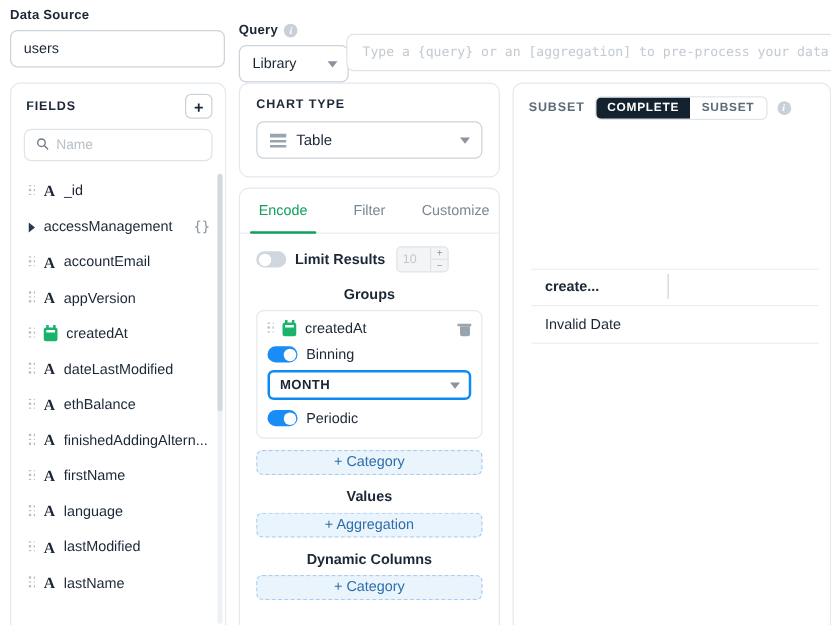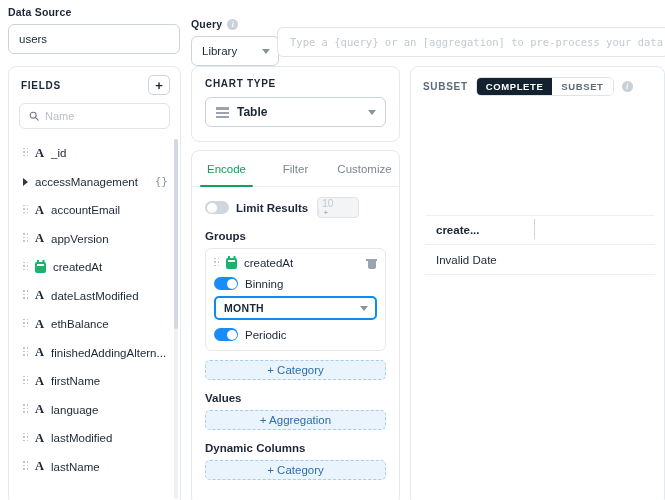--- a/index.html
+++ b/index.html
@@ -97,21 +97,21 @@
     background: #eef1f4; border-radius: 2px;
   }
   .fields-scroll i { position: absolute; left:0; top: 0; width: 4px; height: 190px; background: #d3d9df; border-radius: 2px; }
 
   
   #charttype-panel { left: 191px; top: 66px; width: 209px; height: 76px; }
   .ct-title { font-size: 10px; font-weight: bold; letter-spacing: .7px; padding: 11px 0 0 13px; }
   .ct-select {
     margin: 8px 13px 0 13px; height: 30px; border: 1px solid #ccd3da; border-radius: 6px;
     display: flex; align-items: center; padding: 0 9px 0 10px; gap: 8px;
-    font-size: 12px; cursor: pointer; font-weight: bold;
+    font-size: 12px; cursor: pointer;
   }
   .table-glyph { width: 13px; height: 11px; position: relative; flex: 0 0 13px; }
   .table-glyph i { position: absolute; left: 0; width: 13px; height: 2px; background: #9aa4ae; }
   .table-glyph i:nth-child(1){ top:0; height:3px; }
   .table-glyph i:nth-child(2){ top:5px; }
   .table-glyph i:nth-child(3){ top:9px; }
   .ct-select .lbl { flex: 1; }
 
   
   #encode-panel { left: 191px; top: 150px; width: 209px; height: 356px; overflow: hidden; }
@@ -122,26 +122,26 @@
   }
   .tab.active { color: #12a05c; font-weight: normal; }
   .tab.active::after { content:""; position:absolute; left: 8px; right: 8px; bottom: -1px; height: 2.5px; background: #12a05c; border-radius: 2px; }
   .enc-body { padding: 10px 13px 0 13px; }
   .limit-row { display: flex; align-items: center; gap: 7px; }
   .toggle { width: 24px; height: 13px; border-radius: 7px; background: #cfd6dd; position: relative; flex: 0 0 24px; cursor: pointer; }
   .toggle i { position: absolute; top: 1.5px; left: 1.5px; width: 10px; height: 10px; border-radius: 50%; background: #fff; }
   .toggle.on { background: #1a8cf5; }
   .toggle.on i { left: 12.5px; }
   .limit-label { font-size: 11.5px; font-weight: bold; }
-  .stepper { margin-left: 2px; display: flex; border: 1px solid #dfe4e9; border-radius: 4px; background: #f2f4f6; height: 21px; width: 42px; overflow: hidden; flex-direction: column; }
+  .stepper { margin-left: 2px; display: flex; border: 1px solid #dfe4e9; border-radius: 4px; background: #f2f4f6; height: 21px; width: 42px; overflow: hidden; }
   .stepper .val { flex: 1; display: flex; align-items: center; padding-left: 4px; font-size: 10px; color: #c2c9d0; }
   .stepper .btns { width: 14px; border-left: 1px solid #dfe4e9; display: flex; flex-direction: column; }
   .stepper .btns span { flex: 1; display: flex; align-items: center; justify-content: center; font-size: 8px; color: #8a949e; line-height: 1; }
   .stepper .btns span:first-child { border-bottom: 1px solid #dfe4e9; }
-  .sec-title { font-size: 11.5px; font-weight: bold; margin: 12px 0 6px 0; }
+  .sec-title { font-size: 11.5px; font-weight: bold; margin: 12px 0 6px 0; text-align: center; }
   .group-card { border: 1px solid #e4e9ee; border-radius: 6px; padding: 8px 8px 9px 8px; }
   .group-head { display: flex; align-items: center; gap: 7px; }
   .group-head .gname { flex: 1; font-size: 11.5px; }
   .trash { width: 11px; height: 12px; position: relative; cursor: pointer; flex: 0 0 11px; }
   .trash::before { content:""; position:absolute; left:0; top:2px; width:11px; height:1.5px; background:#9aa4ae; }
   .trash::after { content:""; position:absolute; left:1.5px; top:3.5px; width:8px; height:8px; background:#9aa4ae; border-radius: 0 0 2px 2px; }
   .tog-row { display: flex; align-items: center; gap: 7px; margin-top: 8px; font-size: 11.5px; }
   .month-select {
     margin-top: 6px; height: 24px; border: 2px solid #0d8bf2; border-radius: 5px;
     display: flex; align-items: center; justify-content: space-between; padding: 0 7px 0 8px;

